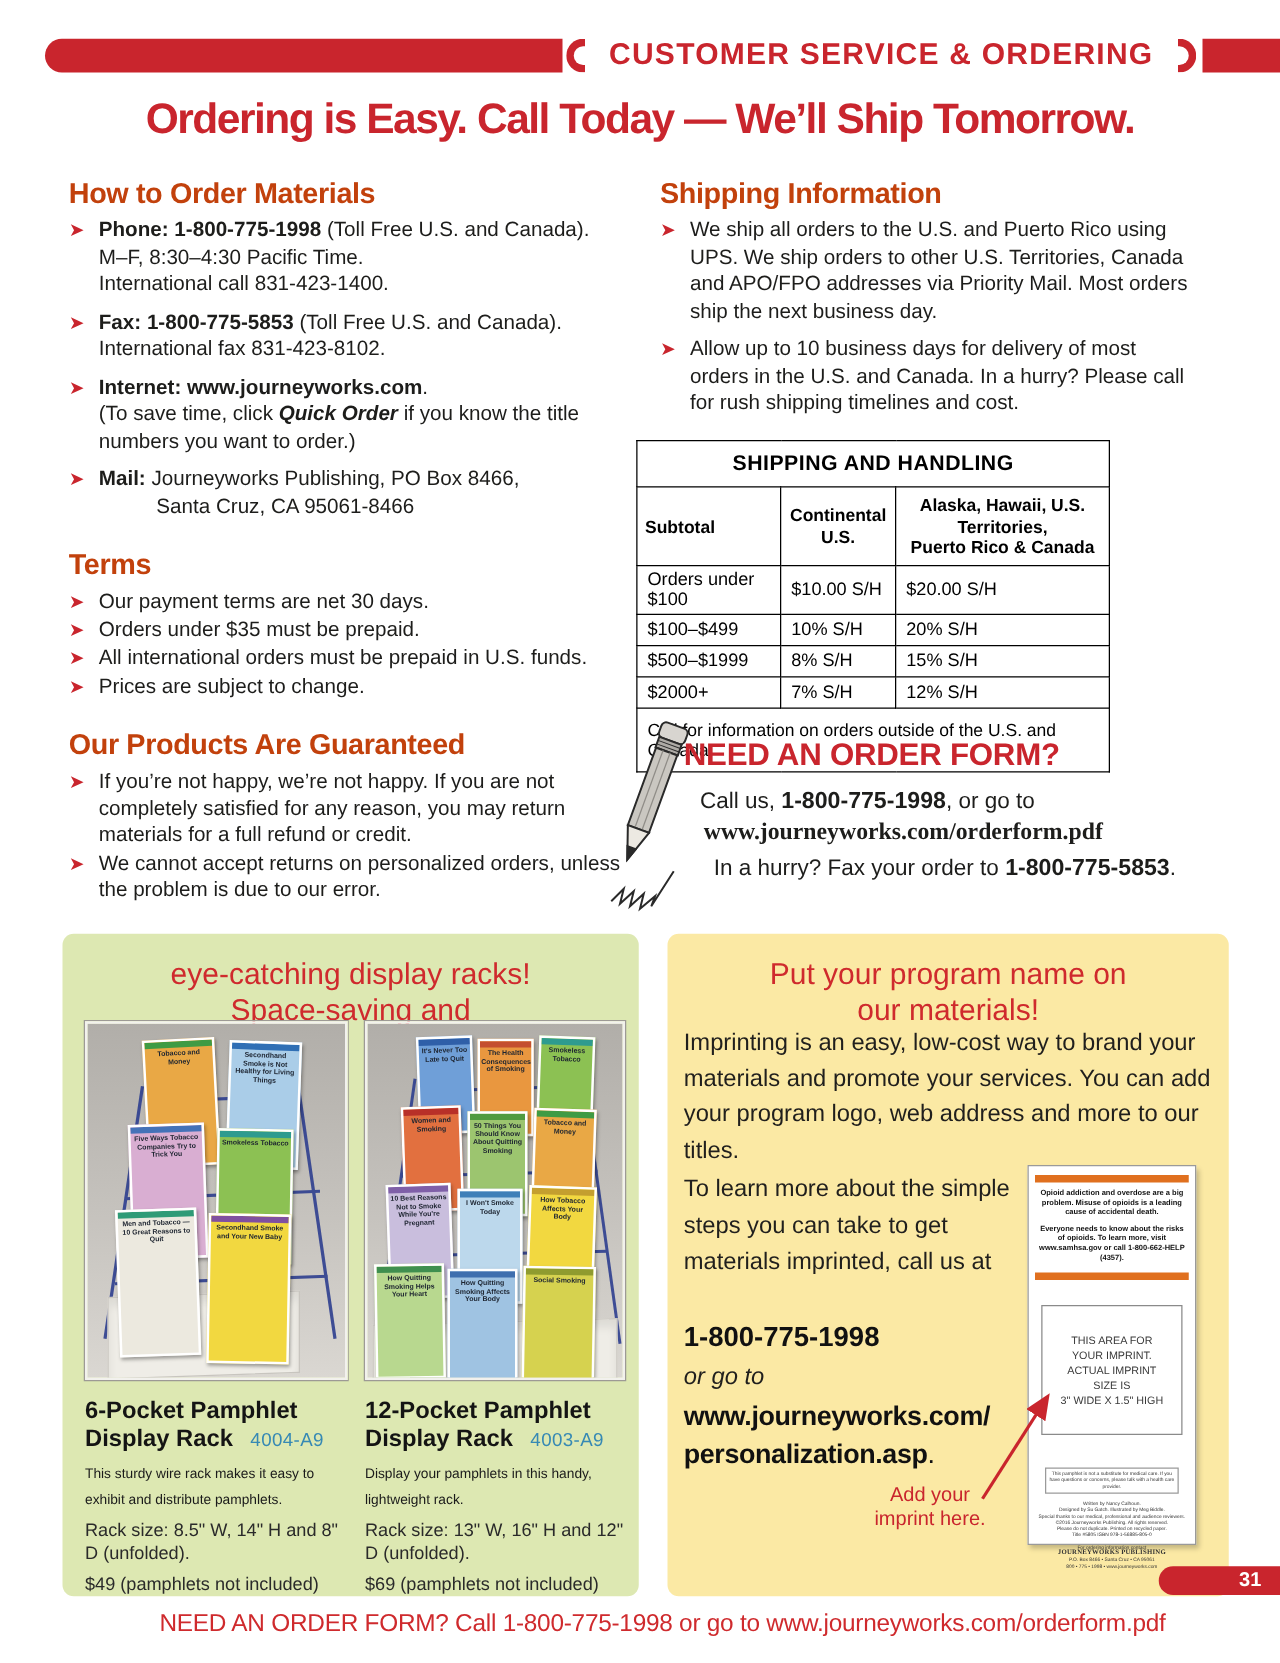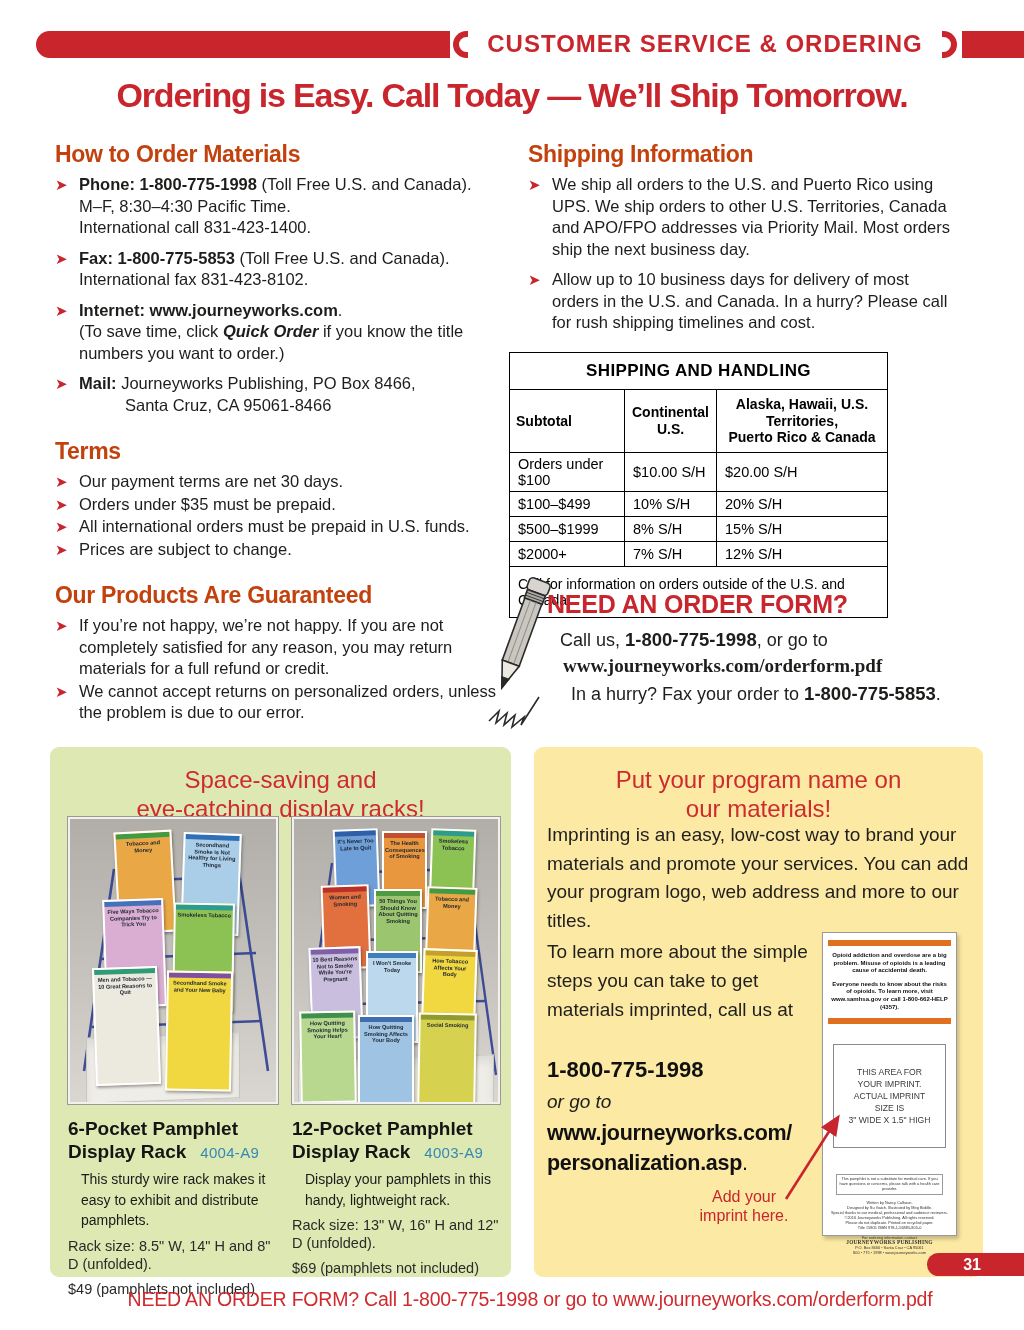--- a/index.html
+++ b/index.html
@@ -60,21 +60,21 @@
   .pam { position:absolute; border:2px solid #fff; box-shadow:1px 2px 3px rgba(0,0,0,.35); display:flex; flex-direction:column; overflow:hidden; }
   .pbar { height:5px; width:100%; flex:0 0 auto; }
   .pt { flex:1; font-size:5.6px; font-weight:bold; line-height:6.6px; text-align:center; padding:2px 1px; color:#1d2430; }
   .z2{z-index:2}.z3{z-index:3}.z4{z-index:4}.z5{z-index:5}
 
   .prod { position:absolute; top:370px; }
   .prod1 { left:18px;  width:212px; }
   .prod2 { left:242px; width:216px; }
   .p-name { font-size:19px; font-weight:bold; line-height:23px; color:#141414; }
   .p-code { font-size:15px; font-weight:normal; color:#3689b4; margin-left:14px; letter-spacing:0.3px; }
-  .p-desc { margin-top:5px; font-size:14px; line-height:20.5px; color:#1a1a1a;margin-left:13px; }
+  .p-desc { margin-top:5px; font-size:11px; line-height:20.5px; color:#1a1a1a; }
   .p-size { margin-top:6px; font-size:14.5px; line-height:18px; color:#2a2a2a; }
   .p-price { margin-top:8px; font-size:14.5px; color:#2a2a2a; }
 
   .yb-para { position:absolute; left:13px; top:74px; width:426px; font-size:19px; line-height:28.5px; color:#201f1d; }
   .yb-steps { position:absolute; left:13px; top:190px; width:268px; font-size:19px; line-height:29px; color:#201f1d; }
   .yb-phone { position:absolute; left:13px; top:310px; font-size:22px; font-weight:bold; color:#111; }
   .yb-goto { position:absolute; left:13px; top:344px; font-size:19px; color:#201f1d;font-style:italic; }
   .yb-url { position:absolute; left:13px; font-size:21.5px; font-weight:bold; color:#111; letter-spacing:-0.3px; }
   .yb-url1 { top:374px; } .yb-url2 { top:404px; }
   .yb-url2 .dot { font-weight:normal; }
@@ -85,21 +85,21 @@
   .card { position:absolute; left:288px; top:185px; width:135px; height:304px; background:#fff; border:1px solid #9a9a9a; box-shadow:2px 3px 4px rgba(0,0,0,.22); }
   .obar { margin:7px 5px 0; height:6px; background:#e0701f; }
   .card-p { margin:6px 8px 0; font-size:6px; font-weight:bold; line-height:7.6px; text-align:center; color:#111; }
   .imp-box { margin:20px 10px 0; border:1px solid #8a8a8a; padding:21px 2px; text-align:center; font-size:8.6px; line-height:12px; color:#3a3a3a; }
   .disc-box { margin:26px 13px 0; border:0.5px solid #9a9a9a; padding:2px 1px; font-size:3.9px; line-height:4.8px; text-align:center; color:#333; }
   .cred { margin:5px 6px 0; font-size:3.9px; line-height:5px; text-align:center; color:#333; }
   .contact { margin:5px 6px 0; font-size:3.9px; line-height:5px; text-align:center; color:#333; }
   .jw { font-family:"Liberation Serif", serif; font-size:5.4px; font-weight:bold; letter-spacing:0.2px; }
 
   
-  .page-tab { position:absolute; left:927px; top:1253px; width:97px; height:23px; background:#c9252d; border-radius:12px 0 0 12px; color:#fff; font-size:16px; font-weight:bold; text-align:right; line-height:23px; padding-right:43px; }
+  .page-tab { position:absolute; left:927px; top:1253px; width:97px; height:23px; background:#c9252d; border-radius:12px 0 0 12px; color:#fff; font-size:16px; font-weight:bold; text-align:right; line-height:23px; padding-right:15px; }
   .footer { position:absolute; left:40px; top:1288px; width:980px; text-align:center; font-size:19.5px; color:#cf2a2d; letter-spacing:-0.2px; }
 </style>
 </head>
 <body>
 
 <div class="page">
 
   <div class="banner">
     <div class="bar-left"></div>
     <div class="paren-open"></div>
@@ -236,22 +236,22 @@
     </g>
     <polyline points="6,146 16,136 13,148 24,138 21,150 32,140 29,152 41,142 38,150 56,122" fill="none" stroke="#2a2a2a" stroke-width="1.6"></polyline>
   </svg>
   <div class="of-title">NEED AN ORDER FORM?</div>
   <div class="of-l1"><span>Call us, </span><span class="bl">1-800-775-1998</span><span>, or go to</span></div>
   <div class="of-l2">www.journeyworks.com/orderform.pdf</div>
   <div class="of-l3"><span>In a hurry? Fax your order to </span><span class="bl">1-800-775-5853</span><span>.</span></div>
 
   <div class="greenbox">
     <div class="box-title">
-      <div>Space-saving and</div>
-        <div>eye-catching display racks!</div>
+      <div>eye-catching display racks!</div>
+        <div>Space-saving and</div>
     </div>
 
     <div class="photo photo1">
       <svg class="wires" width="210" height="287">
         <g stroke="#2e3f8f" stroke-width="2.6" opacity="0.9">
           <line x1="44" y1="50" x2="14" y2="252"></line>
             <line x1="168" y1="46" x2="198" y2="252"></line>
           <line x1="30" y1="140" x2="186" y2="134"></line>
             <line x1="22" y1="208" x2="192" y2="202"></line>
           <line x1="50" y1="62" x2="166" y2="58"></line>

